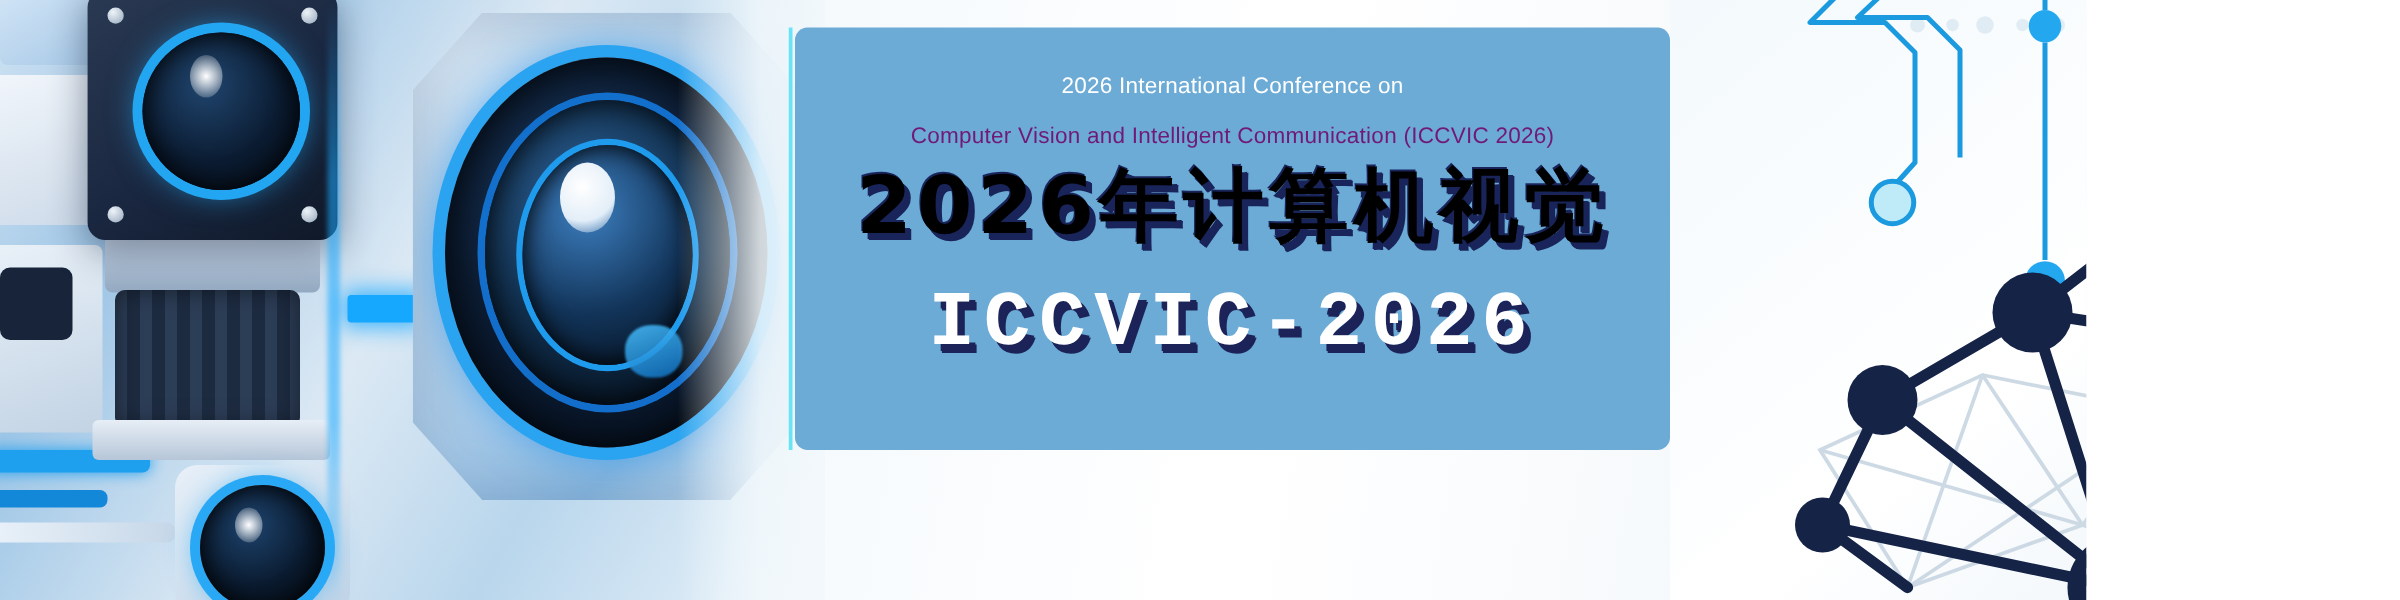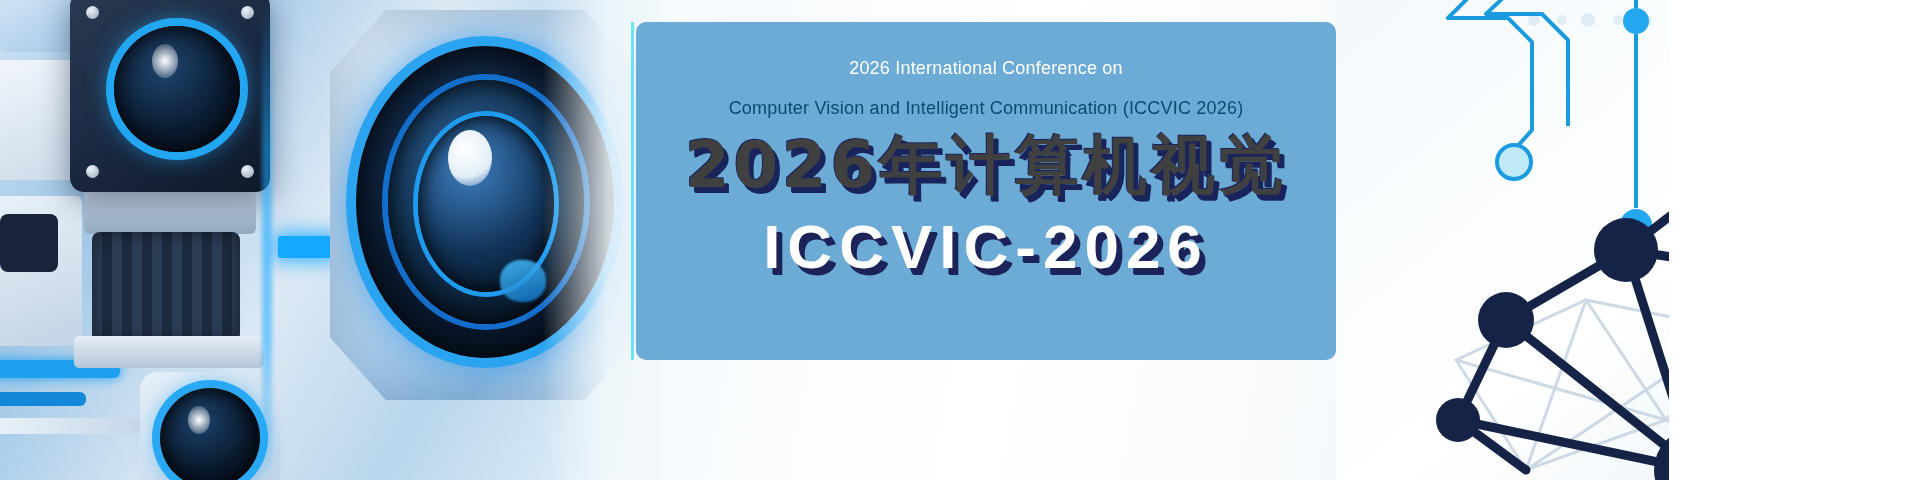--- a/index.html
+++ b/index.html
@@ -82,29 +82,29 @@
     background:linear-gradient(180deg,rgba(30,170,255,0),#1eaaff 30%,#1eaaff 70%,rgba(30,170,255,0));
     opacity:.55;filter:blur(2px);}
 
   
   .panel-blue{position:absolute;left:636px;top:22px;width:700px;height:338px;border-radius:10px;
     background:#6cabd6;}
   .panel-blue .line-l{position:absolute;left:-5px;top:0;width:3px;height:100%;background:#69e4f5;}
 
   .eng1{position:absolute;left:0;right:0;top:36px;text-align:center;color:#ffffff;
     font-size:18px;letter-spacing:.2px;}
-  .eng2{position:absolute;left:0;right:0;top:76px;text-align:center;color:#0c4a6e;
+  .eng2{position:absolute;left:0;right:0;top:76px;text-align:center;color:#701a75;
     font-size:18px;letter-spacing:.2px;}
 
   .cn-wrap{position:absolute;left:0;right:0;top:104px;text-align:center;}
-  .cn{display:block;color:#404040;font-weight:bold;font-size:64px;line-height:78px;
+  .cn{display:block;color:#000000;font-weight:bold;font-size:64px;line-height:78px;
     letter-spacing:4px;font-family:"DejaVu Sans","Liberation Sans",sans-serif;
     text-shadow:4px 5px 0 #19255a, 5px 6px 0 #19255a, -1px -1px 0 #19255a;}
-  .iccvic{display:block;margin-top:10px;color:#ffffff;font-weight:bold;font-size:62px;line-height:66px;
-    letter-spacing:7px;font-family:Liberation Sans, sans-serif;
+  .iccvic{display:block;margin-top:22px;color:#ffffff;font-weight:bold;font-size:62px;line-height:66px;
+    letter-spacing:7px;font-family:Liberation Mono, monospace;
     text-shadow:5px 6px 0 #1b2358, 6px 7px 0 #1b2358;}
 
   
   .art-right{position:absolute;left:1336px;top:0;width:584px;height:480px;overflow:hidden;}
   .art-right svg{position:absolute;left:0;top:0;}
 </style>
 </head>
 <body>
 
 <div class="banner">

